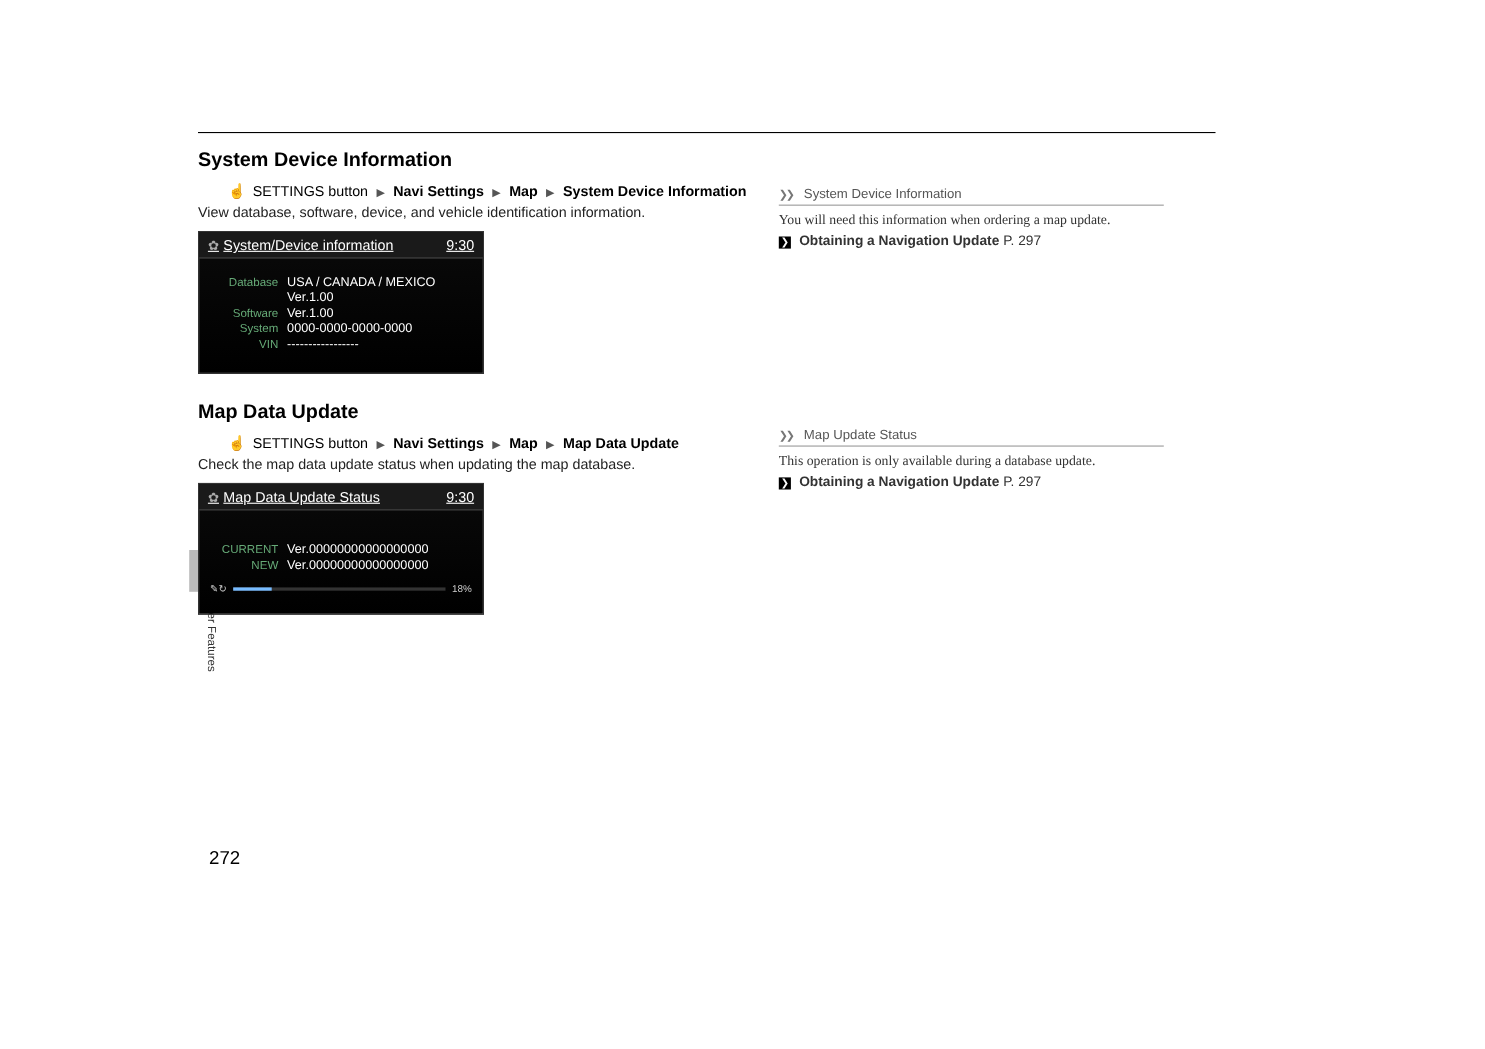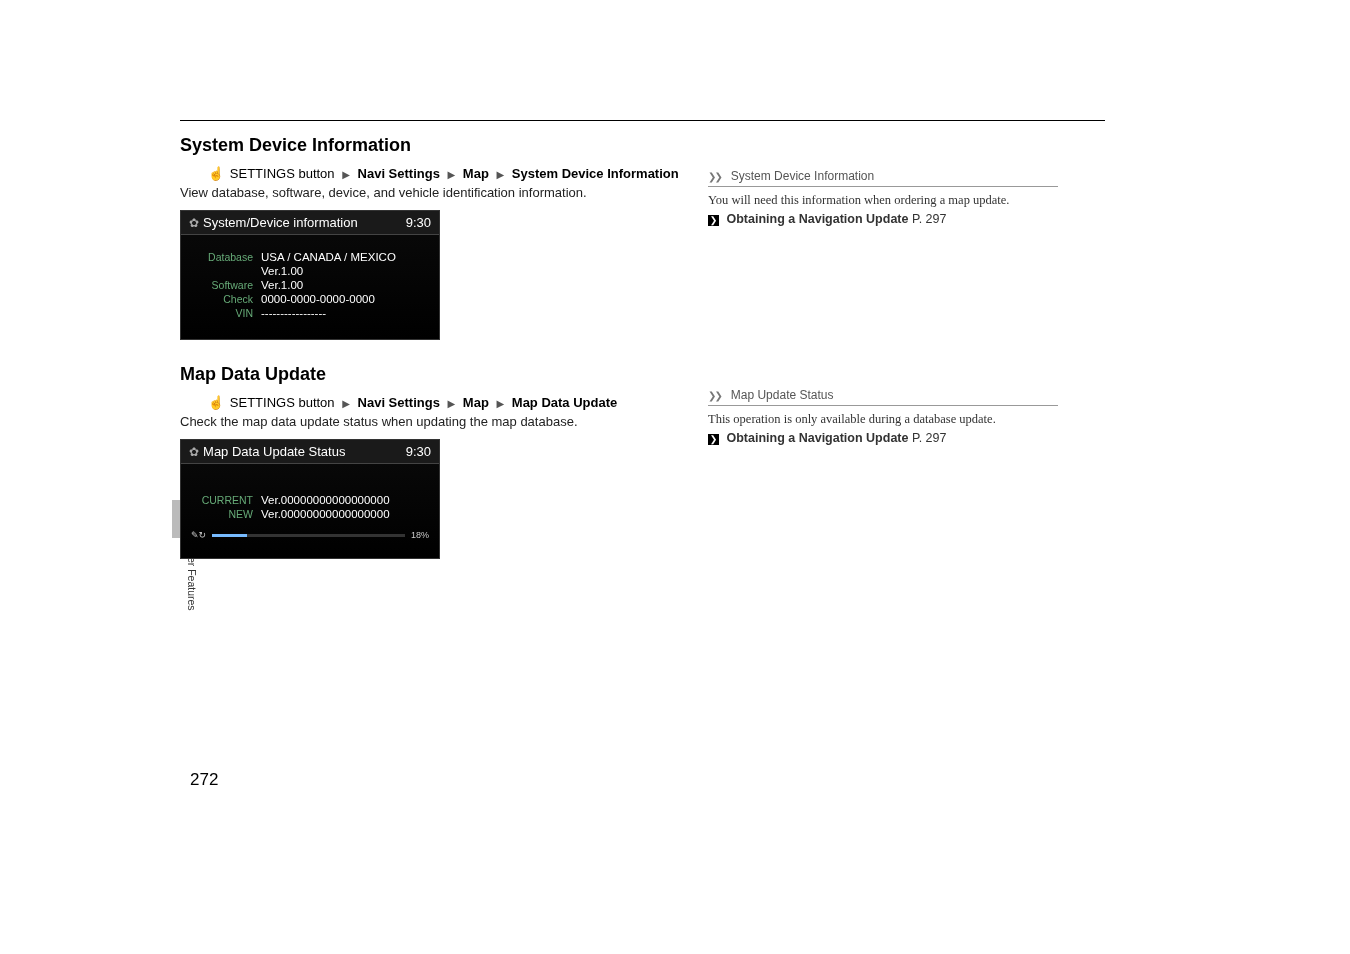--- a/index.html
+++ b/index.html
@@ -47,21 +47,21 @@
     width: 260px;
     background: linear-gradient(#0a0a0a,#000);
     color:#fff;
     border:1px solid #333;
     font-size:11px;
     margin: 6px 0 24px 0;
   }
   .ss-header {
     display:flex; justify-content:space-between; align-items:center;
     background:#1a1a1a; padding:4px 8px; border-bottom:1px solid #444;
-    font-size:13px; font-weight:500;
+    font-size:13px; font-weight:500;text-decoration:underline;
   }
   .ss-body { padding: 14px 10px 18px 10px; }
   .kv { display:flex; margin:2px 0; }
   .kv .k { width:70px; text-align:right; color:#6a7; font-size:10.5px; padding-right:8px;}
   .kv .v { color:#fff; font-weight:500; font-size:11.5px;}
   .prog-row { display:flex; align-items:center; gap:6px; margin-top:10px;}
   .prog-bar { flex:1; height:3px; background:#333; position:relative;}
   .prog-fill { height:3px; background:#7bf; width:18%; }
   .prog-pct { font-size:9px; color:#ccc;}
   .gear { color:#aaa; font-size:12px; margin-right:4px;}
@@ -127,21 +127,21 @@
             </div>
           <div class="kv">
               <span class="k"></span>
               <span class="v">Ver.1.00</span>
             </div>
           <div class="kv">
               <span class="k">Software</span>
               <span class="v">Ver.1.00</span>
             </div>
           <div class="kv">
-              <span class="k">Check</span>
+              <span class="k">System</span>
               <span class="v">0000-0000-0000-0000</span>
             </div>
           <div class="kv">
               <span class="k">VIN</span>
               <span class="v">-----------------</span>
             </div>
         </div>
       </div>
 
       <div class="subtitle">Map Data Update</div>

